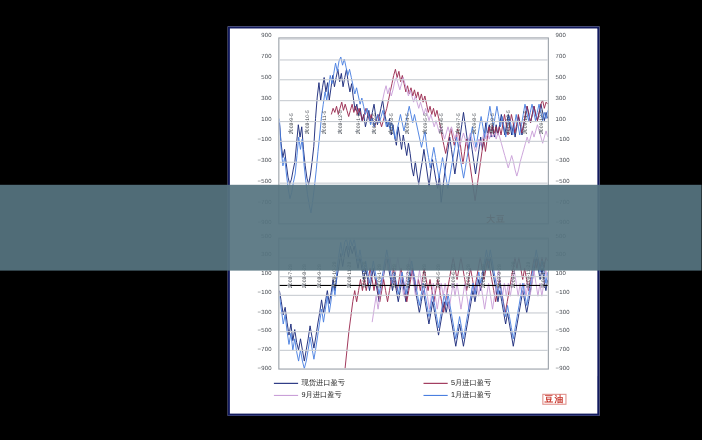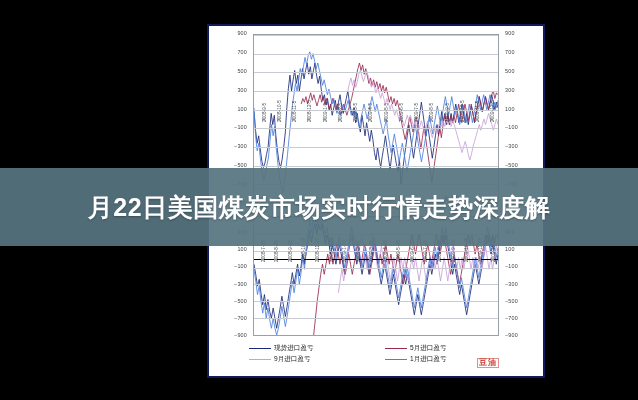--- a/index.html
+++ b/index.html
@@ -69,21 +69,21 @@
   .legend-item{display:flex;align-items:center;gap:3px;}
   .legend-swatch{display:block;width:22px;height:0;border-top:1.4px solid #000;}
   .legend-text{font-size:6.6px;color:#1a1a1a;white-space:nowrap;}
 
   .wm{
     position:absolute;color:#c8372d;font-weight:bold;
     font-size:8px;letter-spacing:1px;white-space:nowrap;
     border:1px solid rgba(200,55,45,.55);padding:0 1px;
     line-height:1.05;
   }
-  #wm-bottom{left:268px;top:16px;}
+  #wm-bottom{left:284px;top:16px;}
   #wm-top{left:232px;top:170px;color:#b5432f;border:none;font-size:8px;opacity:.95;}
 
   
   #title-band{
     position:absolute;left:0;top:168px;width:638px;height:78px;
     background:rgba(86,116,128,.93);
     display:flex;flex-direction:column;align-items:center;justify-content:center;
     z-index:5;
   }
   .title-line{
@@ -271,16 +271,15 @@
             <span class="legend-swatch" style="border-top-color: rgb(74, 127, 224);"></span>
             <span class="legend-text">1月进口盈亏</span>
           </div>
         </div>
       <div class="wm" id="wm-bottom">豆油</div>
     </div>
 
   </div>
 
   <div id="title-band">
-    <div class="title-line">月22日美国煤炭市场实时行情走势深度解</div>
   </div>
 
 </div>
 
 </body></html>

